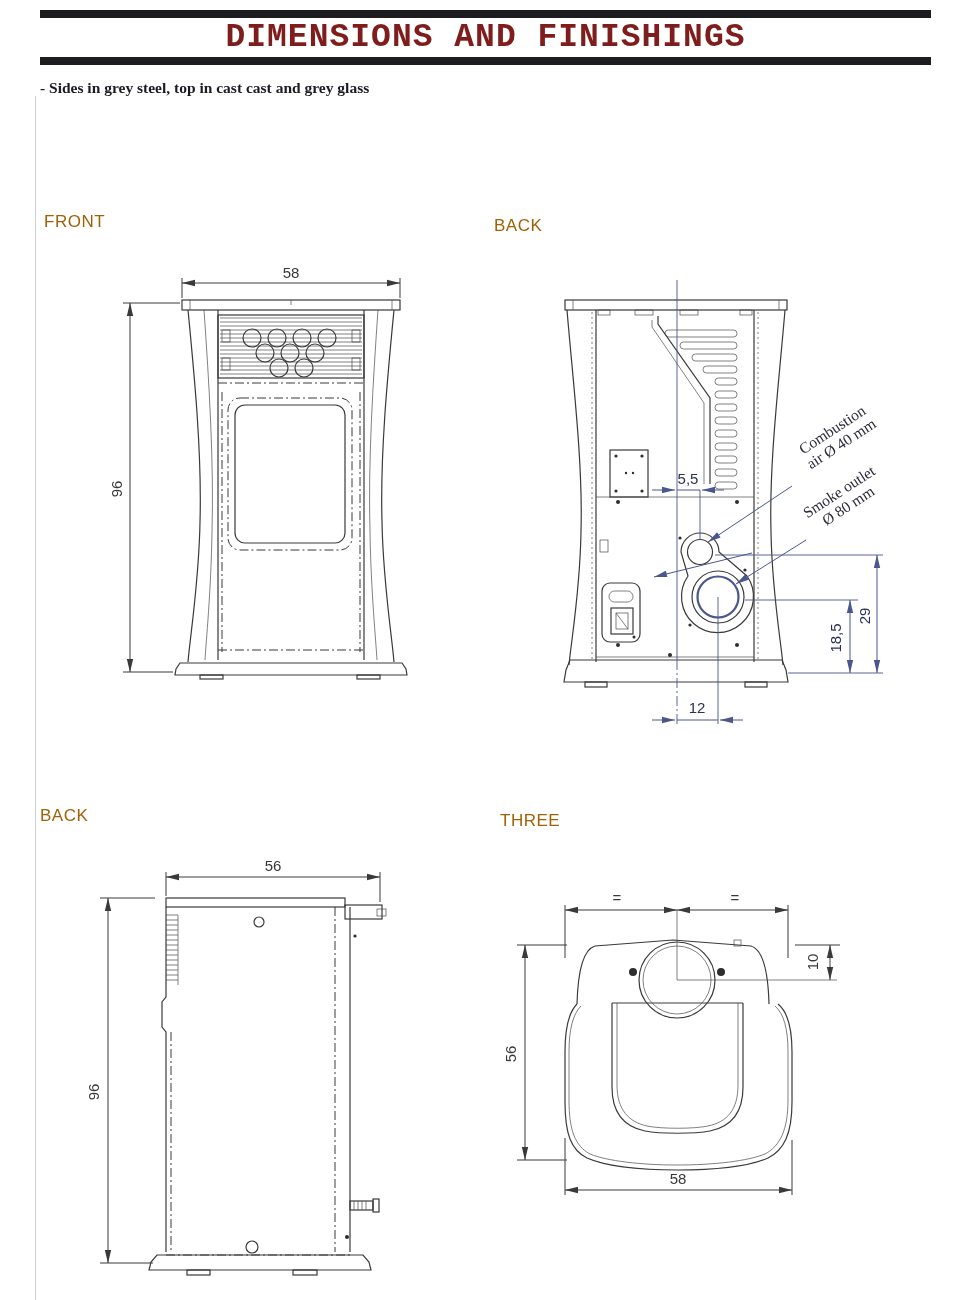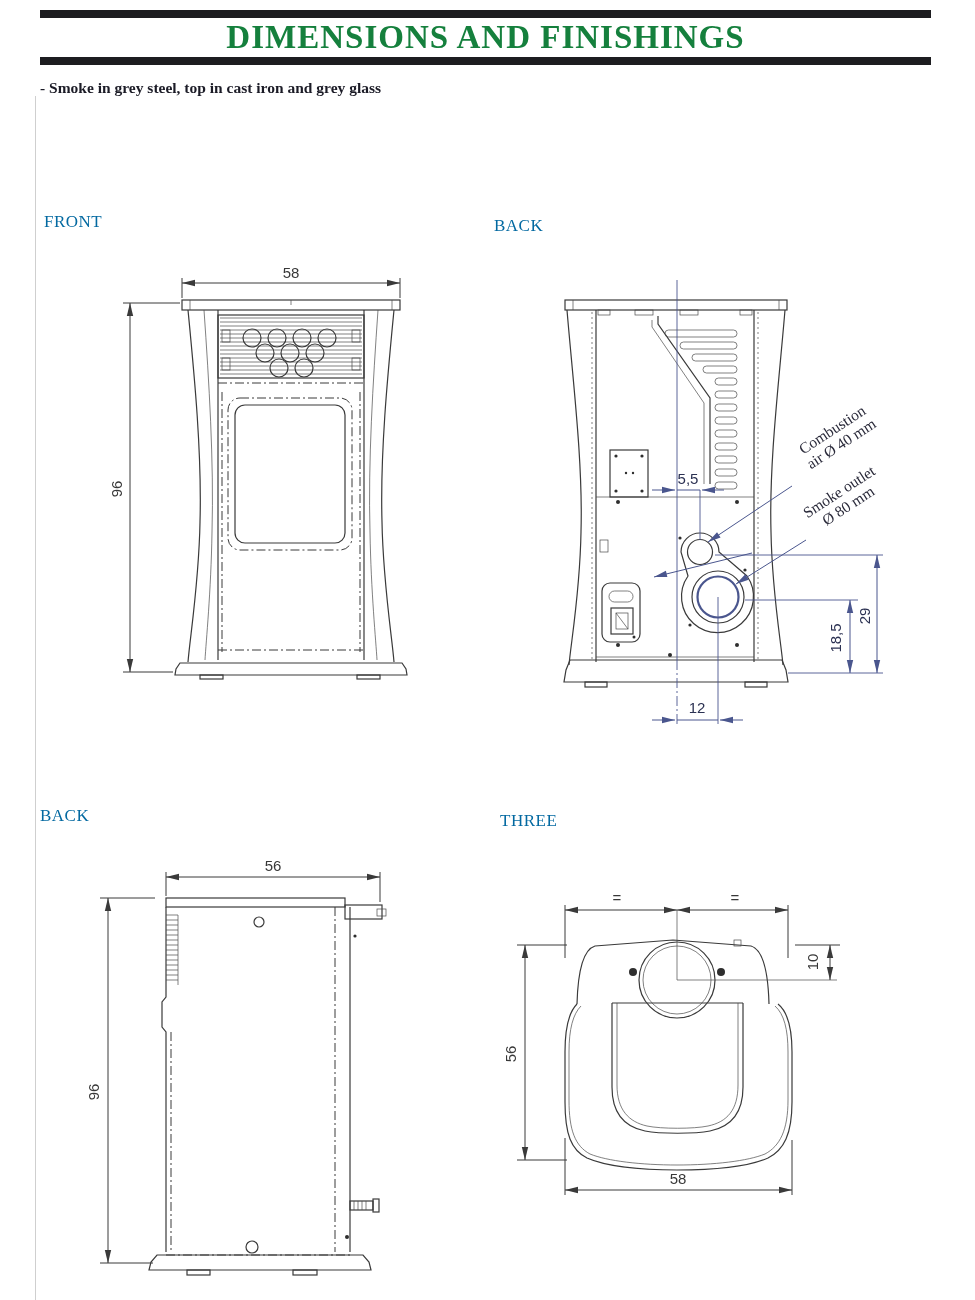--- a/index.html
+++ b/index.html
@@ -1,23 +1,23 @@
 <!DOCTYPE html>
 <html><head>
 <meta charset="utf-8">
 <style>
   html,body{margin:0;padding:0;background:#ffffff;}
   body{width:975px;height:1300px;position:relative;font-family:"Liberation Serif",serif;color:#1b1b26;overflow:hidden;}
   .bar{position:absolute;left:40px;width:891px;height:8px;background:#1d1d20;}
   #page-title{position:absolute;left:40px;width:891px;top:19px;text-align:center;
-    font-size:33px;font-weight:bold;letter-spacing:1px;color:#15803d;font-family:Liberation Serif, serif;}
+    font-size:33px;font-weight:bold;letter-spacing:1px;color:#7f1d1d;font-family:Liberation Mono, monospace;}
   #intro{position:absolute;left:40px;top:78px;width:560px;}
   #intro .hd{font-size:15.5px;font-weight:bold;line-height:20px;}
   #intro .it{font-size:15.5px;font-weight:bold;line-height:20px;}
-  .view-label{position:absolute;font-size:17px;color:#0369a1;letter-spacing:0.5px;font-family:Liberation Serif, serif;}
+  .view-label{position:absolute;font-size:17px;color:#a16207;letter-spacing:0.5px;font-family:Liberation Sans, sans-serif;}
   .page-edge{position:absolute;left:35px;top:96px;width:1px;height:1204px;background:#cfcfcf;}
   svg{position:absolute;overflow:visible;}
   .ln{stroke:#3a3a3a;fill:none;stroke-width:1.2px;}
   .lt{stroke:#4a4a4a;fill:none;stroke-width:0.7px;}
   .dd{stroke:#3a3a3a;fill:none;stroke-width:1px;stroke-dasharray:9 3 2 3;}
   .dot{fill:#2e2e2e;stroke:none;}
   .dim{stroke:#3a3a3a;fill:none;stroke-width:1px;}
   .bdim{stroke:#4a568e;fill:none;stroke-width:1px;}
   .bln{stroke:#4a568e;fill:none;stroke-width:0.9px;}
   .bdd{stroke:#4a568e;fill:none;stroke-width:0.9px;stroke-dasharray:10 3 2 3;}
@@ -28,21 +28,21 @@
 </head>
 <body>
 
 <div class="page-edge"></div>
 
 <div class="bar" style="top:10px"></div>
 <div id="page-title">DIMENSIONS AND FINISHINGS</div>
 <div class="bar" style="top:57px"></div>
 
 <div id="intro">
-  <div class="it">- Smoke in grey steel, top in cast iron and grey glass</div>
+  <div class="it">- Sides in grey steel, top in cast cast and grey glass</div>
 </div>
 
 <div class="view-label" style="left:44px;top:212px">FRONT</div>
 <div class="view-label" style="left:494px;top:216px">BACK</div>
 <div class="view-label" style="left:40px;top:806px">BACK</div>
 <div class="view-label" style="left:500px;top:811px">THREE</div>
 
 <svg style="left:110px;top:252px" width="335" height="445" viewBox="0 0 335 445">
   <defs>
     <marker id="mD" markerUnits="userSpaceOnUse" markerWidth="14" markerHeight="8" viewBox="0 0 14 8" refX="13.5" refY="4" orient="auto-start-reverse">

